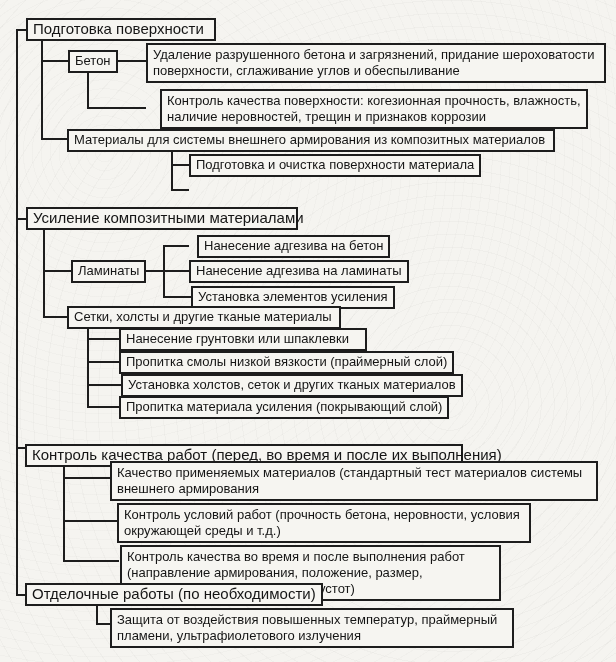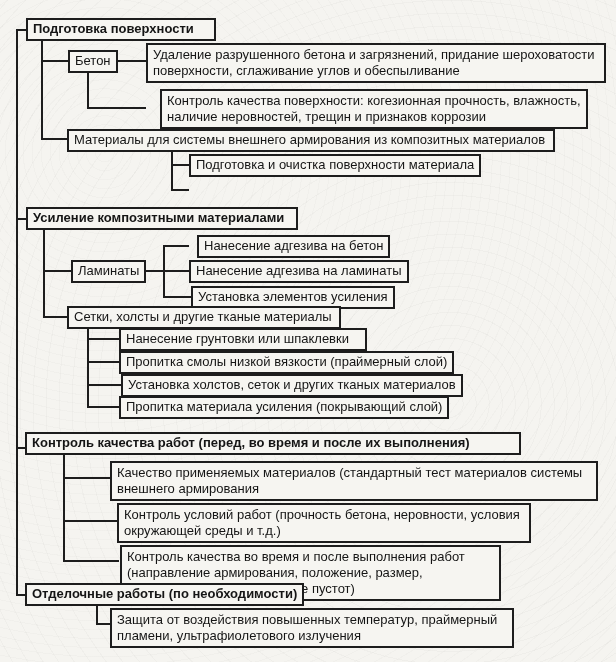--- a/index.html
+++ b/index.html
@@ -22,21 +22,21 @@
     box-sizing:border-box;
     border:2px solid #1d1d1d;
     background:#f6f5f1;
     padding:1px 5px 2px 5px;
     font-size:13px;
     line-height:16px;
     width:max-content;
     white-space:nowrap;
     z-index:2;
   }
-  .box.bold{font-weight:bold;font-size:13px;}
+  .box.bold{font-weight:normal;font-size:15px;}
   .box.w2{
     white-space:normal;
     width:auto;
     padding:2px 5px;
   }
   .h,.v{position:absolute;background:#1d1d1d;z-index:1;}
   .h{height:2px;}
   .v{width:2px;}
 </style>
 </head>
@@ -93,21 +93,21 @@
   <div class="box" style="left:71px;top:260px;">Ламинаты</div>
   <div class="box" style="left:189px;top:235px;margin-left:8px;">Нанесение адгезива на бетон</div>
   <div class="box" style="left:189px;top:260px;">Нанесение адгезива на ламинаты</div>
   <div class="box" style="left:191px;top:286px;">Установка элементов усиления</div>
   <div class="box" style="left:67px;top:306px;width:274px;">Сетки, холсты и другие тканые материалы</div>
   <div class="box" style="left:119px;top:328px;width:248px;">Нанесение грунтовки или шпаклевки</div>
   <div class="box" style="left:119px;top:351px;">Пропитка смолы низкой вязкости (праймерный слой)</div>
   <div class="box" style="left:121px;top:374px;">Установка холстов, сеток и других тканых материалов</div>
   <div class="box" style="left:119px;top:396px;">Пропитка материала усиления (покрывающий слой)</div>
 
-  <div class="box bold" style="left:25px;top:432px;width:496px;">Контроль качества работ (перед, во время и после их выполнения)</div>
+  <div class="box bold" style="left:25px;top:444px;width:438px;">Контроль качества работ (перед, во время и после их выполнения)</div>
   <div class="box w2" style="left:110px;top:461px;width:488px;">Качество применяемых материалов (стандартный тест материалов системы внешнего армирования</div>
   <div class="box w2" style="left:117px;top:503px;width:414px;">Контроль условий работ (прочность бетона, неровности, условия окружающей среды и т.д.)</div>
   <div class="box w2" style="left:120px;top:545px;width:381px;">Контроль качества во время и после выполнения работ (направление армирования, положение, размер, неровности, адгезия, наличие пустот)</div>
 
   <div class="box bold" style="left:25px;top:583px;">Отделочные работы (по необходимости)</div>
   <div class="box w2" style="left:110px;top:608px;width:404px;">Защита от воздействия повышенных температур, праймерный пламени, ультрафиолетового излучения</div>
 
 </div>
 
 </body></html>

